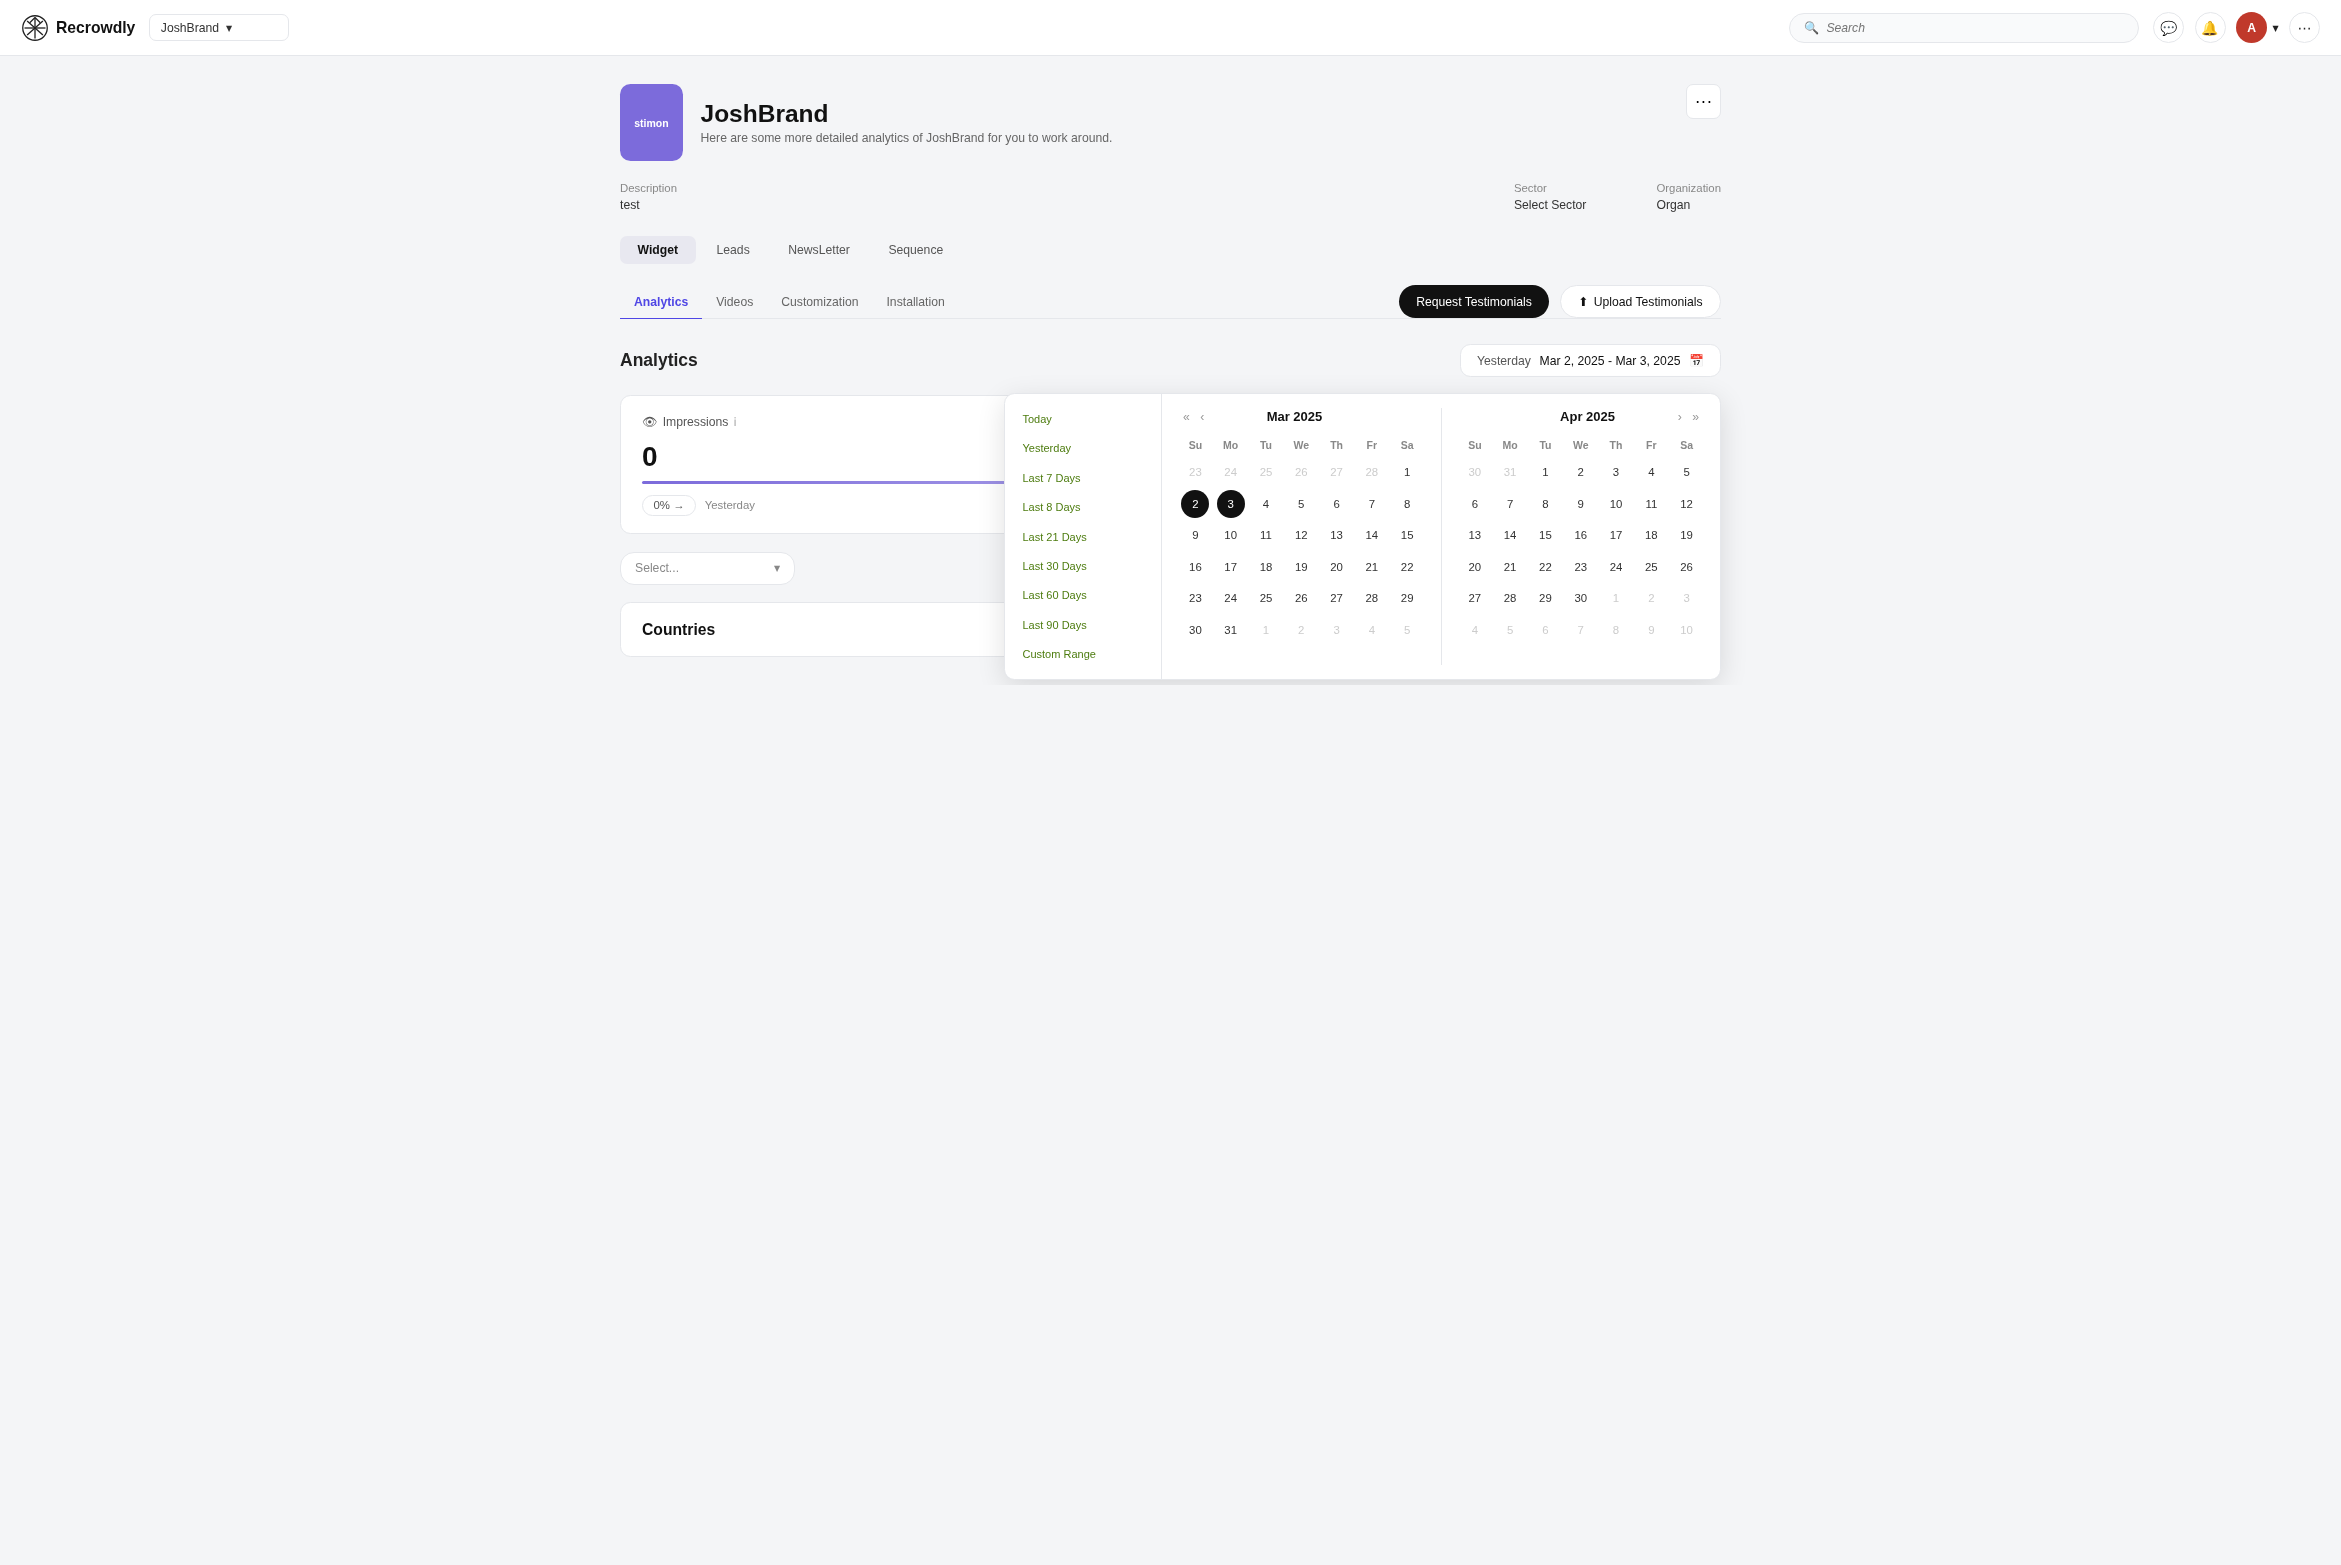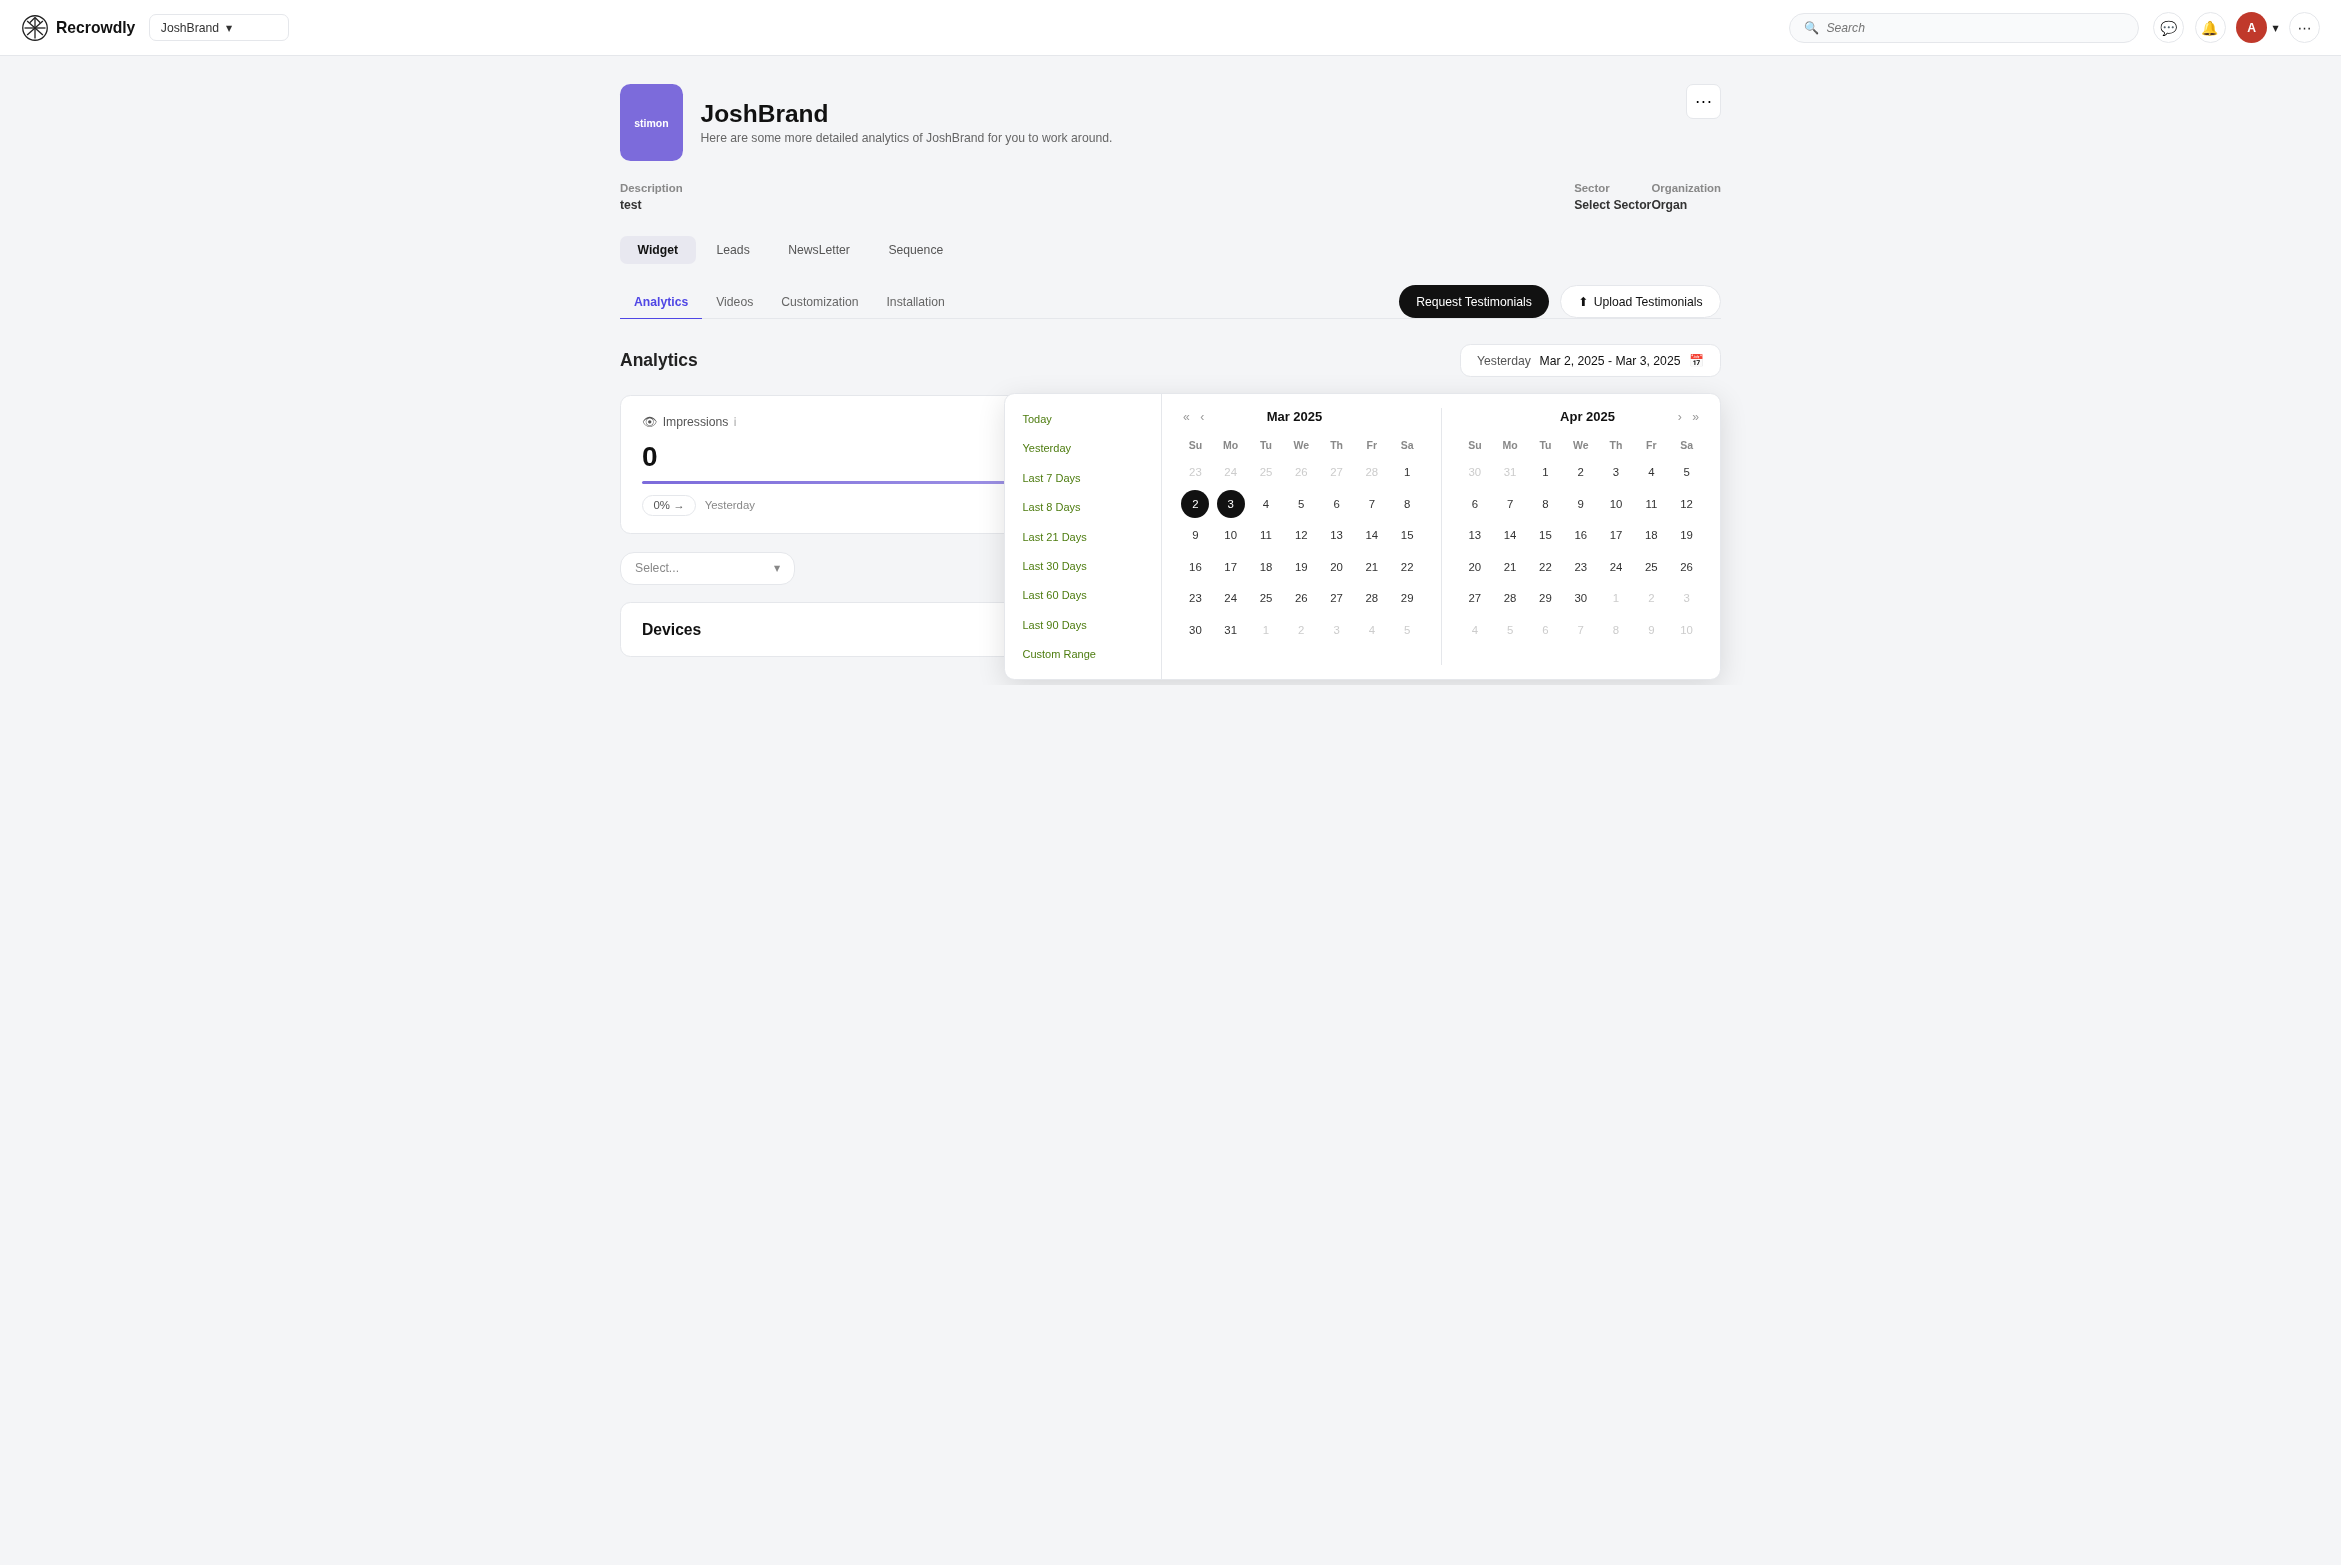--- a/index.html
+++ b/index.html
@@ -22,21 +22,21 @@
 
     
     .brand-header { display: flex; align-items: flex-start; justify-content: space-between; margin-bottom: 21px; }
     .brand-header-left { display: flex; align-items: center; gap: 17.5px; }
     .brand-logo { width: 63px; height: 77px; border-radius: 10.5px; background: #7c6bdb; display: flex; align-items: center; justify-content: center; color: #fff; font-size: 11.4px; font-weight: 600; overflow: hidden; }
     .brand-info h1 { font-size: 24.5px; font-weight: 700; color: #111; }
     .brand-info p { color: #666; font-size: 12.2px; margin-top: 3.5px; }
     .more-btn { border: 0.9px solid #e5e7eb; border-radius: 7px; background: #fff; width: 35px; height: 35px; display: flex; align-items: center; justify-content: center; cursor: pointer; font-size: 17.5px; }
 
     
-    .brand-meta { display: flex; margin-bottom: 24.5px; font-weight: bold; }
+    .brand-meta { display: flex; gap: 70px; margin-bottom: 24.5px; }
     .meta-item label { font-size: 11.4px; color: #888; display: block; margin-bottom: 3.5px; }
     .meta-item span { font-size: 12.2px; color: #333; }
 
     
     .tab-bar-primary { display: flex; gap: 3.5px; margin-bottom: 21px; }
     .tab-primary { padding: 7px 17.5px; border-radius: 7px; cursor: pointer; font-size: 12.2px; color: #555; border: none; background: transparent; }
     .tab-primary.active { background: #e8e8f0; font-weight: 600; color: #111; }
 
     
     .tab-bar-secondary { display: flex; align-items: center; margin-bottom: 24.5px; border-bottom: 1.7px solid #e5e7eb; }
@@ -378,18 +378,21 @@
     </div>
   </div>
 
   <div class="select-wrap">
     <span>Select...</span>
     <span>▾</span>
   </div>
 
   <div class="bottom-row">
     <div class="bottom-card">
+      <div class="bottom-card-title">Countries</div>
+    </div>
+    <div class="bottom-card">
       <div class="bottom-card-title">Devices</div>
     </div>
   </div>
 
 </div>
 
 
 </body></html>

